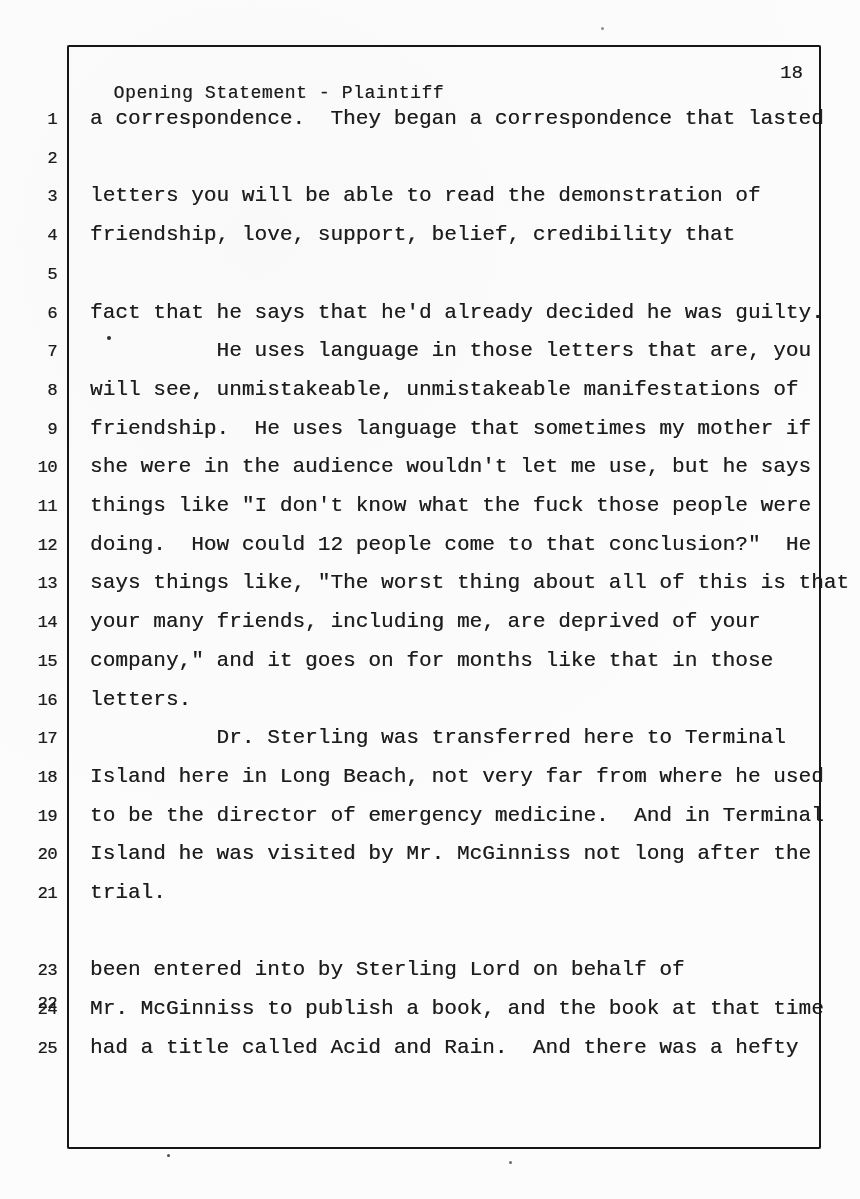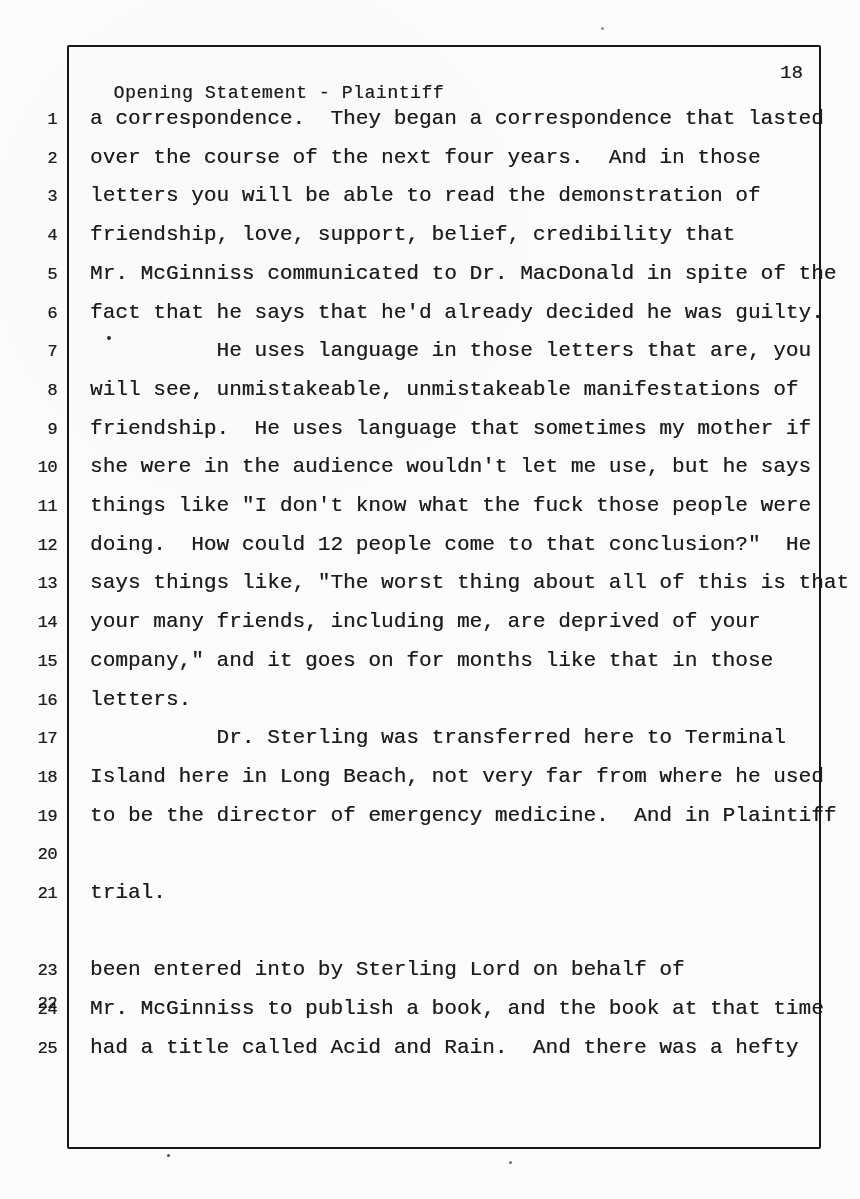--- a/index.html
+++ b/index.html
@@ -96,36 +96,34 @@
   <div class="page-number">18</div>
 
   <div id="lines-container">
   <div class="line" style="top: 108px;">
     <span class="ln">1</span>
     <span class="lt">a correspondence.  They began a correspondence that lasted</span>
   </div>
 
   <div class="line" style="top: 146.7px;">
     <span class="ln">2</span>
-    <span class="lt">over the course of the next four years.  And in those</span>
   </div>
 
   <div class="line" style="top: 185.4px;">
     <span class="ln">3</span>
     <span class="lt">letters you will be able to read the demonstration of</span>
   </div>
 
   <div class="line" style="top: 224.1px;">
     <span class="ln">4</span>
     <span class="lt">friendship, love, support, belief, credibility that</span>
   </div>
 
   <div class="line" style="top: 262.8px;">
     <span class="ln">5</span>
-    <span class="lt">Mr. McGinniss communicated to Dr. MacDonald in spite of the</span>
   </div>
 
   <div class="line" style="top: 301.5px;">
     <span class="ln">6</span>
     <span class="lt">fact that he says that he'd already decided he was guilty.</span>
   </div>
 
   <div class="line" style="top: 340.2px;">
     <span class="ln">7</span>
     <span class="lt">          He uses language in those letters that are, you</span>
@@ -181,25 +179,26 @@
     <span class="lt">          Dr. Sterling was transferred here to Terminal</span>
   </div>
 
   <div class="line" style="top: 765.9px;">
     <span class="ln">18</span>
     <span class="lt">Island here in Long Beach, not very far from where he used</span>
   </div>
 
   <div class="line" style="top: 804.6px;">
     <span class="ln">19</span>
-    <span class="lt">to be the director of emergency medicine.  And in Plaintiff</span>
+    <span class="lt">to be the director of emergency medicine.  And in Terminal</span>
   </div>
 
   <div class="line" style="top: 843.3px; padding-left: 40px;">
     <span class="ln">20</span>
+    <span class="lt">Island he was visited by Mr. McGinniss not long after the</span>
   </div>
 
   <div class="line" style="top: 882px;">
     <span class="ln">21</span>
     <span class="lt">trial.</span>
   </div>
 
   <div class="line" style="top: 953px; margin-top: 39px;">
     <span class="ln">22</span>
   </div>

